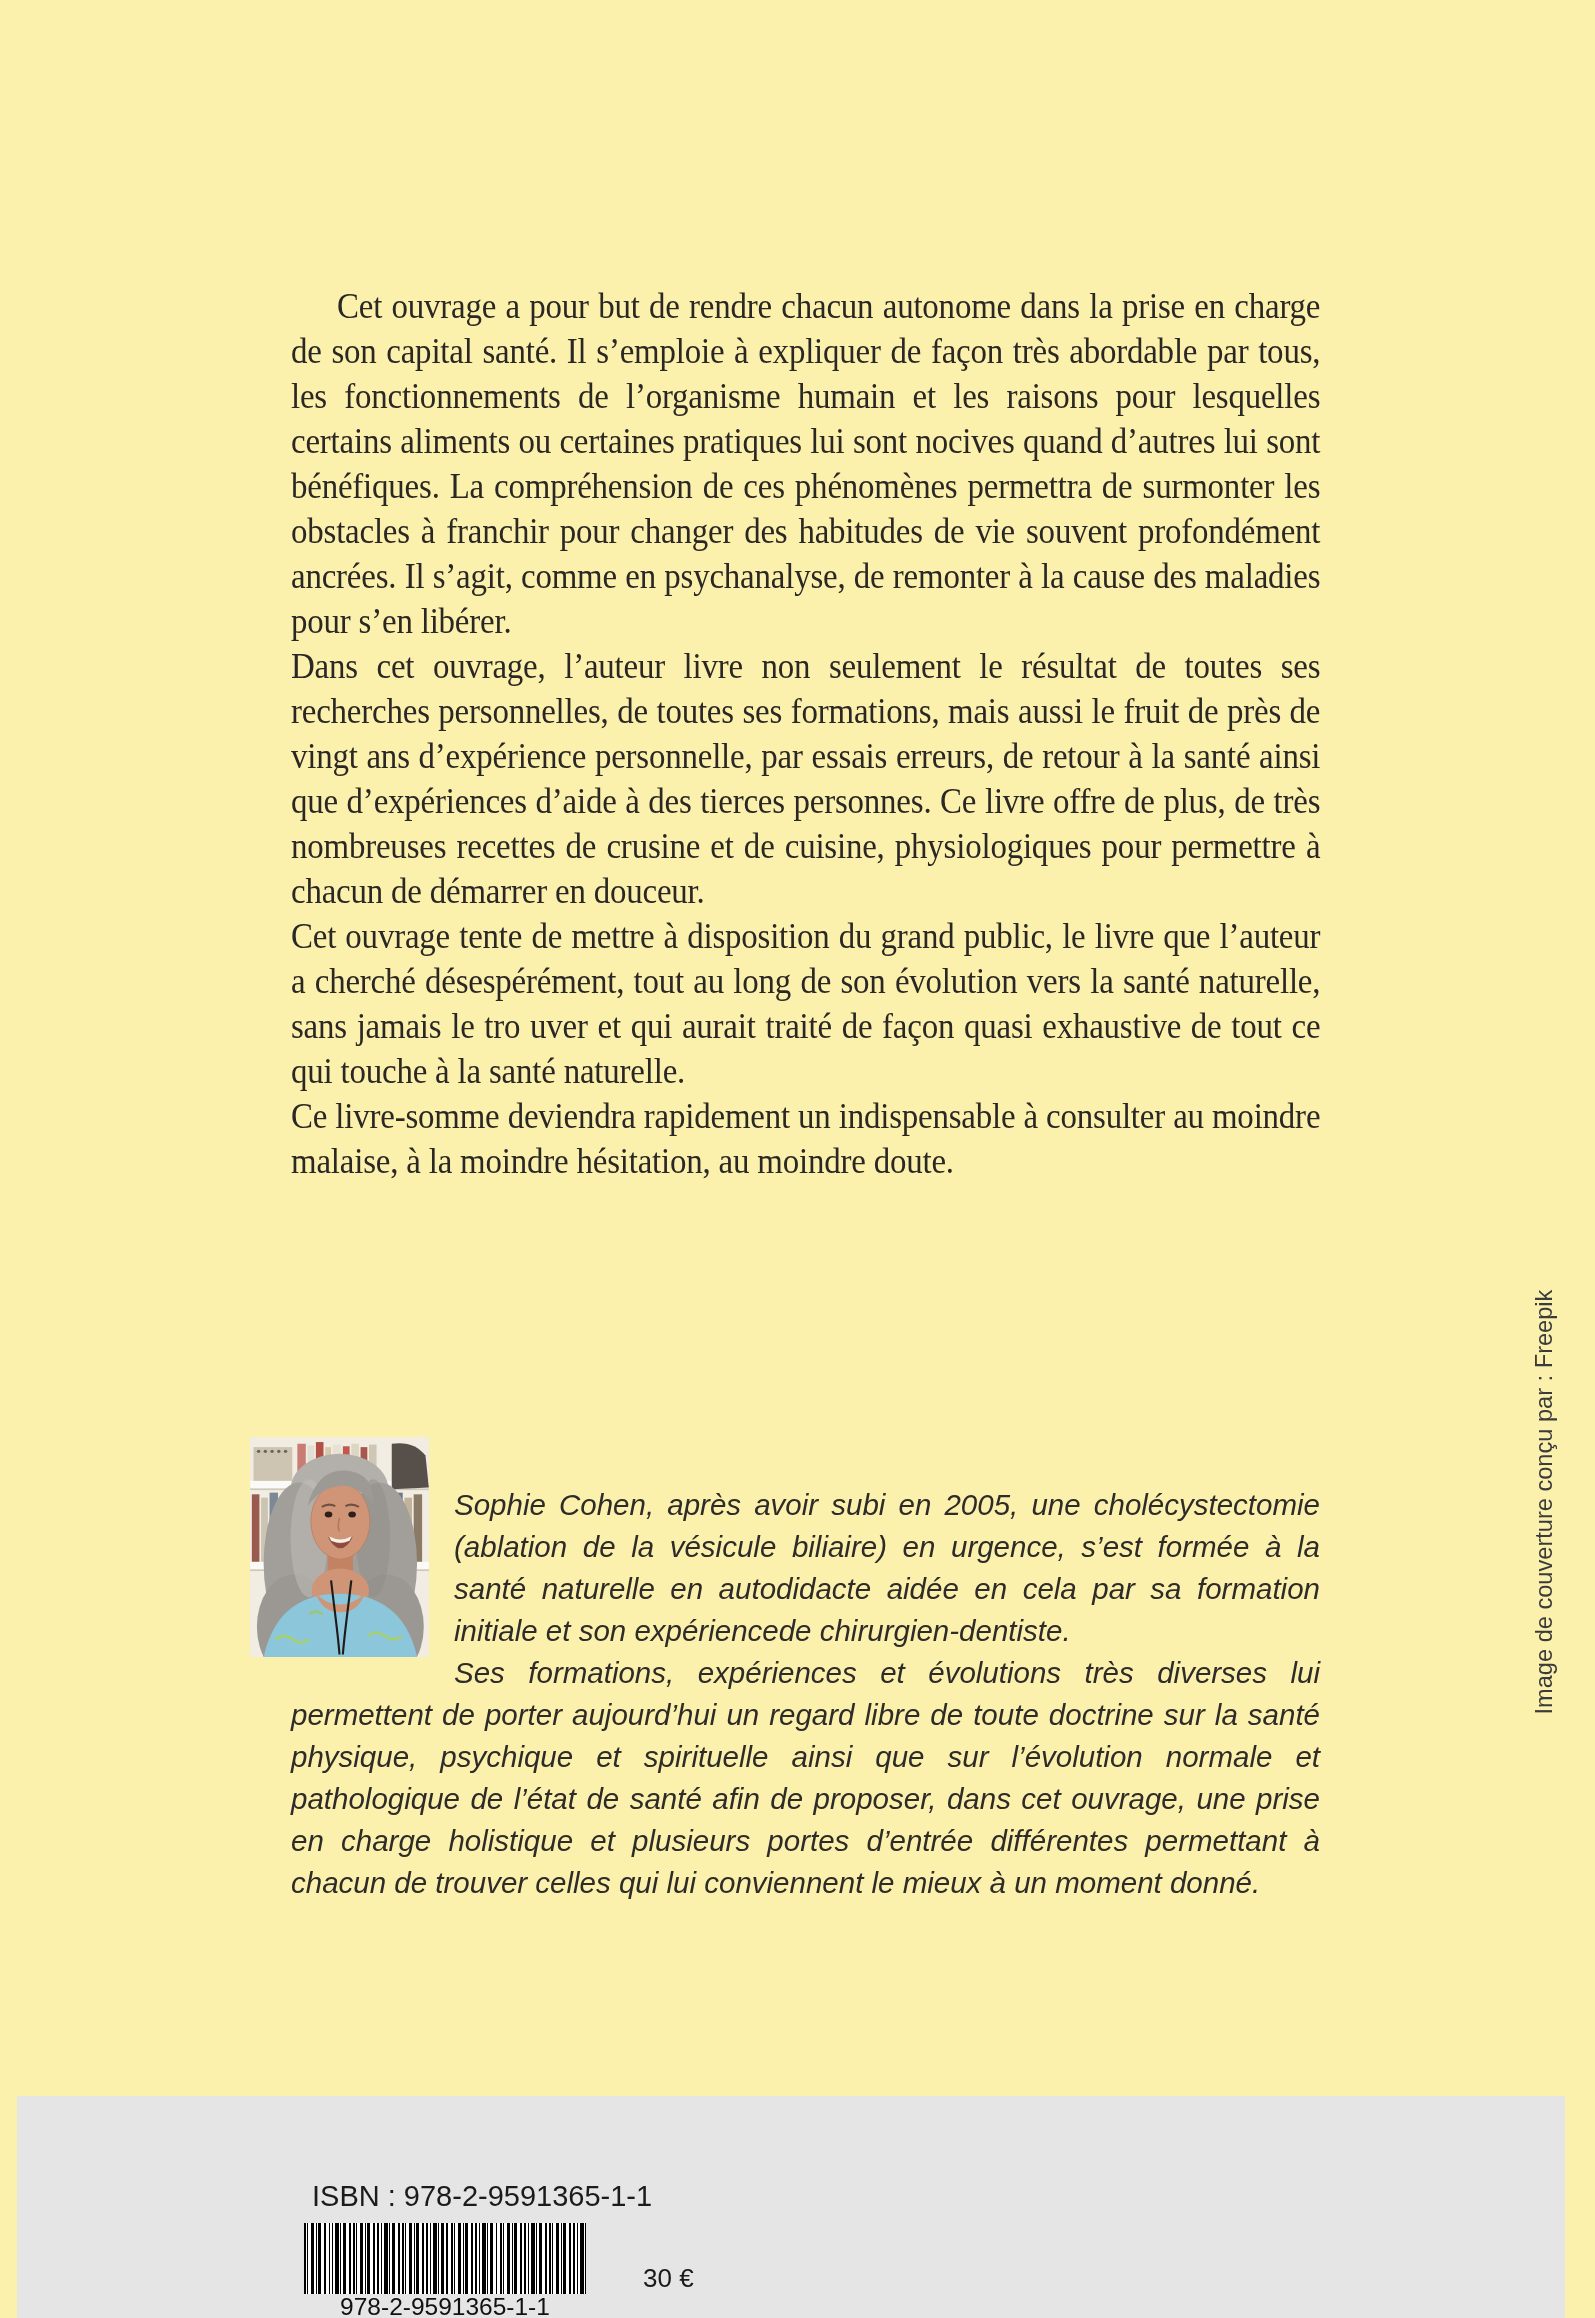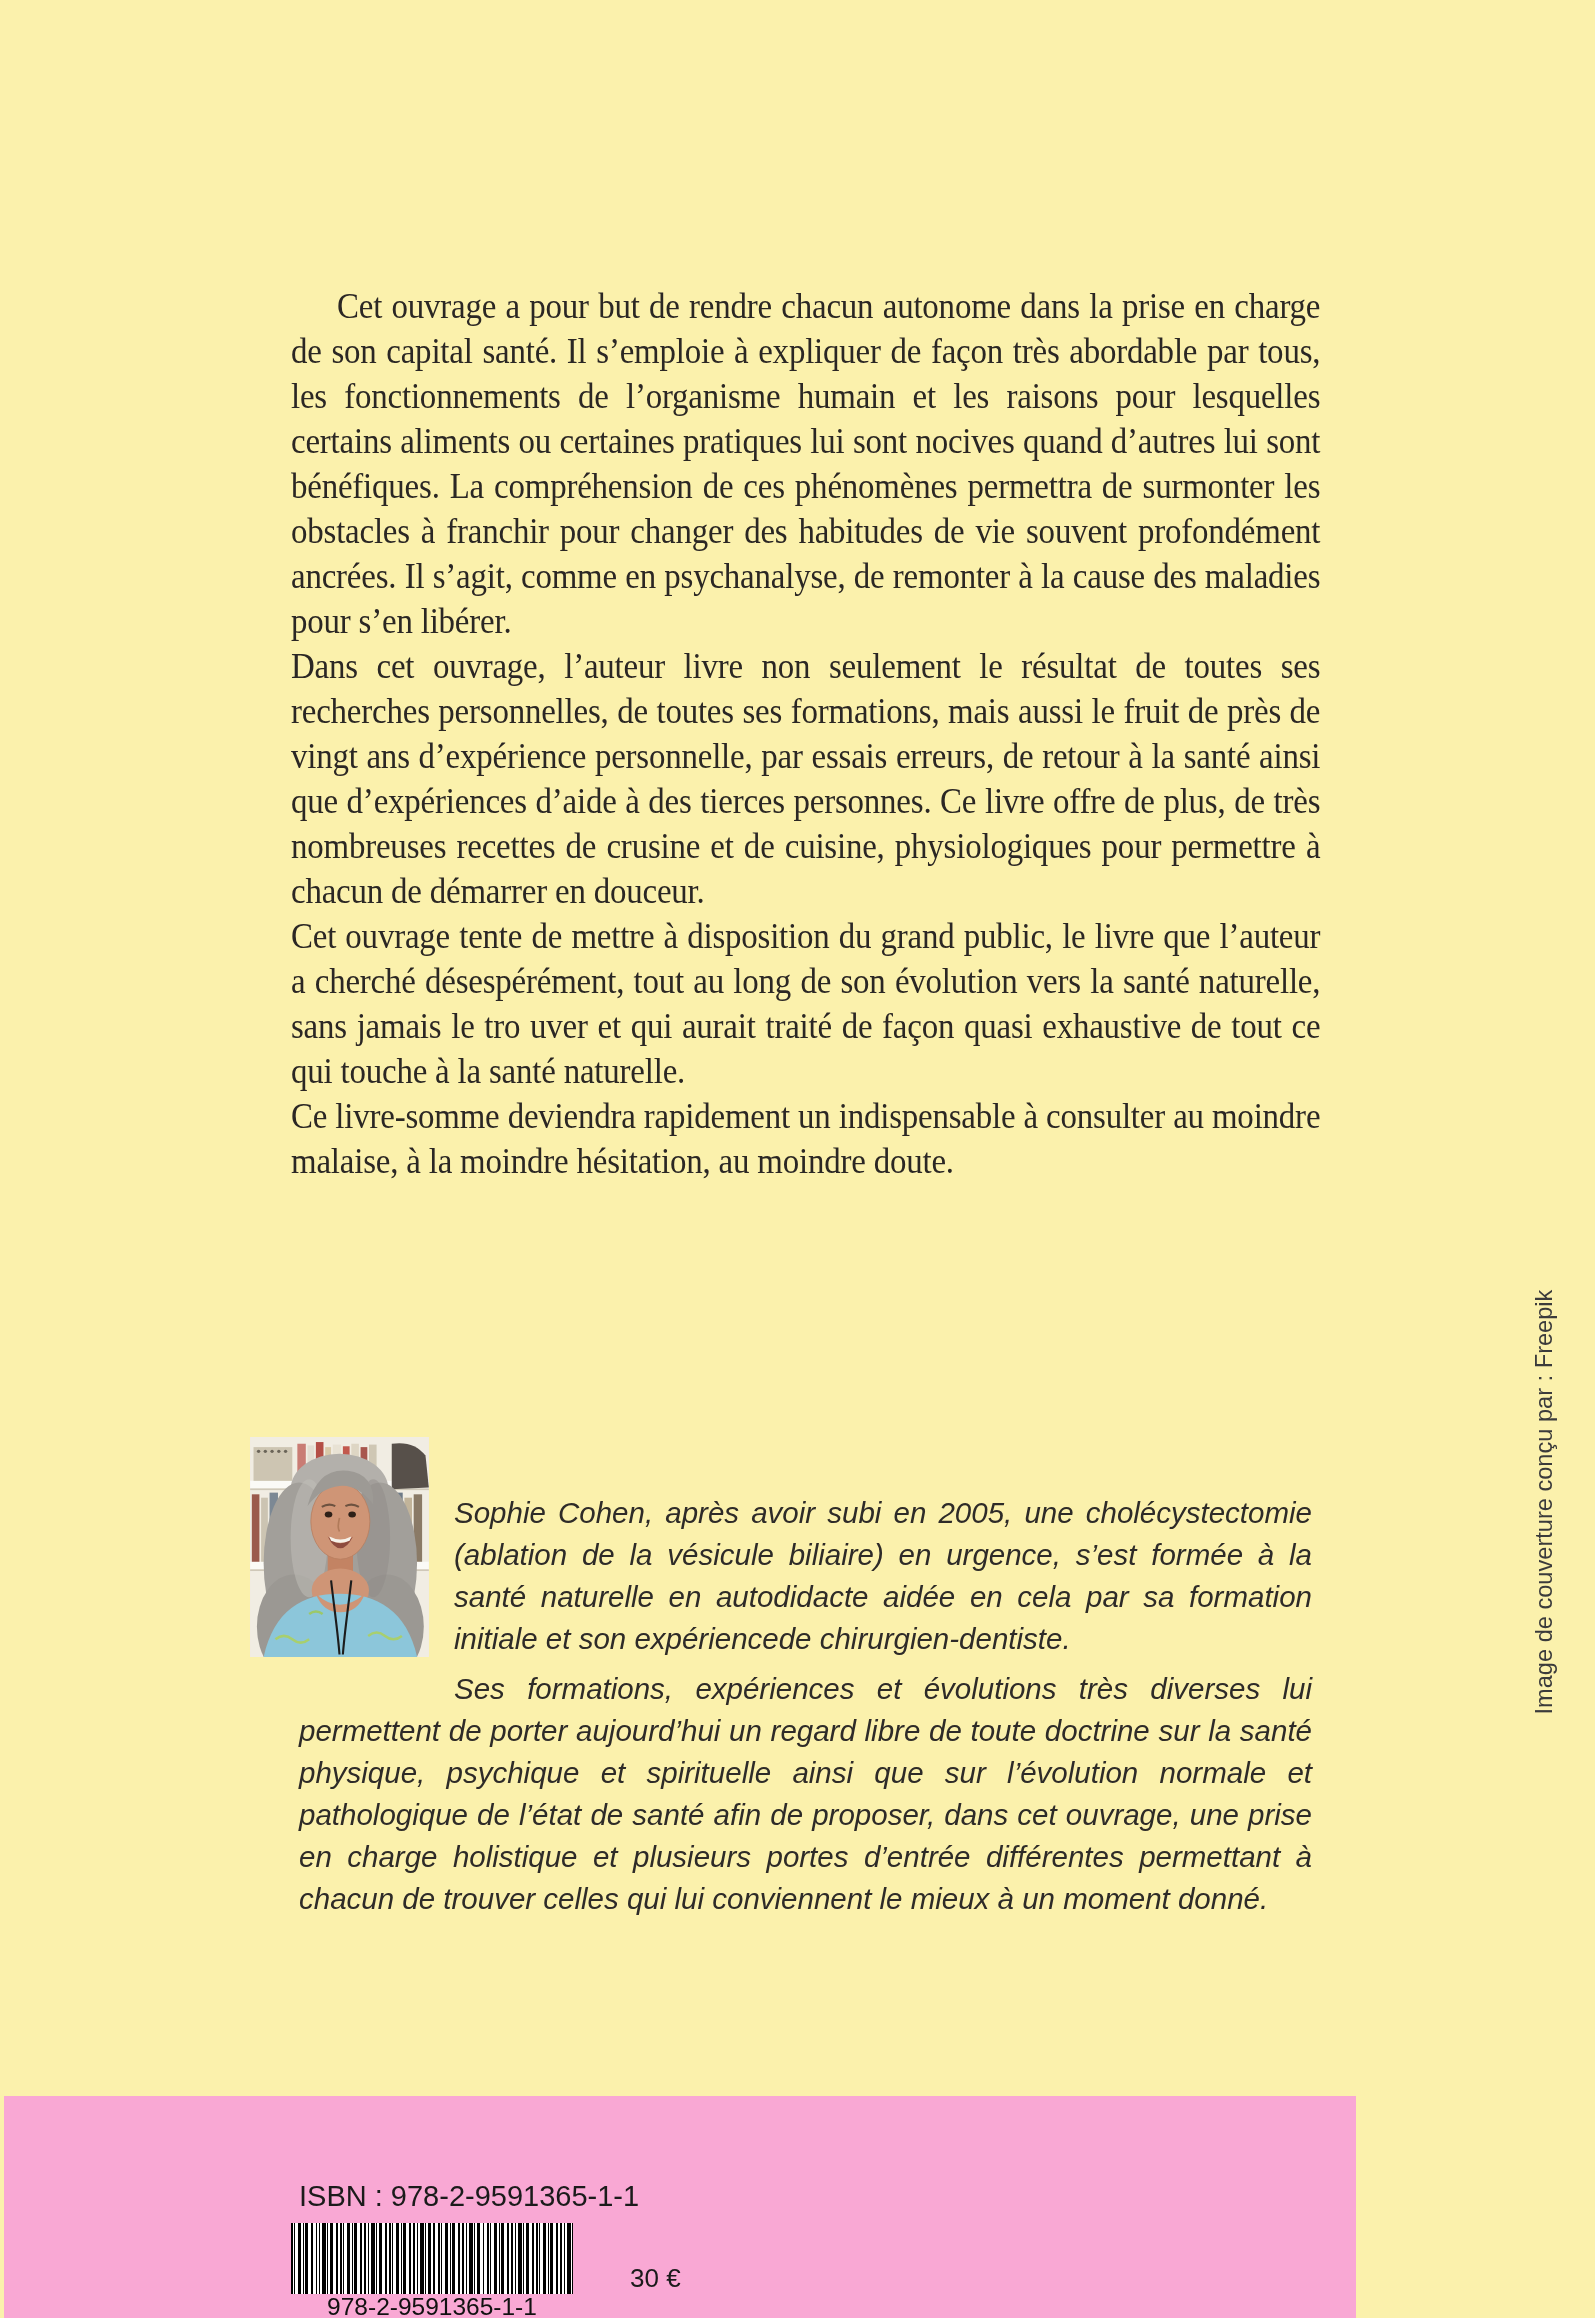--- a/index.html
+++ b/index.html
@@ -21,34 +21,34 @@
   .author{
     position:absolute;left:291px;top:1437px;width:1029px;
     font-family:"Liberation Sans",sans-serif;font-style:italic;
     font-size:29.5px;line-height:42px;color:#2E2B28;text-align:justify;
   }
   .author .photo{
     float:left;width:179px;height:220px;margin:0 25px 34px -41px;
     background:#efe9dd;
   }
   .author .photo svg{display:block;width:100%;height:100%;}
-  .author p{margin:8px;}
+  .author p{margin:0;}
   .author p.first{padding-top:47px;}
 
   
   .credit{
     position:absolute;left:1387px;top:1532px;width:314px;height:51px;
     transform:rotate(-90deg);transform-origin:50% 50%;
     font-size:23.6px;color:#3B3B3B;line-height:51px;text-align:center;
     white-space:nowrap;
   }
 
   
   .footer{
-    position:absolute;left:4px;top:2096px;width:1352px;height:223px;background:#f9a8d4;
+    position:absolute;left:17px;top:2096px;width:1548px;height:223px;background:#e5e5e5;
   }
   .isbn{
     position:absolute;left:295px;top:84px;
     font-size:29px;color:#1B1B1B;letter-spacing:0;
   }
   .barcode{
     position:absolute;left:287px;top:127px;width:282px;height:71px;
     background:
       repeating-linear-gradient(90deg,
         #000 0 1.7px,  #fff 1.7px 3.4px,

